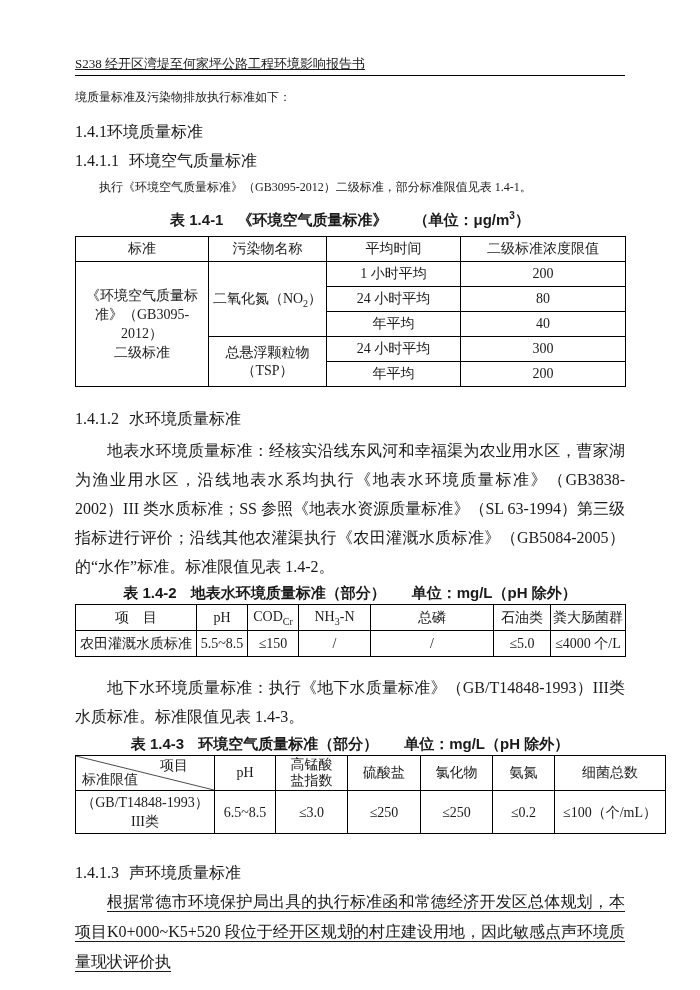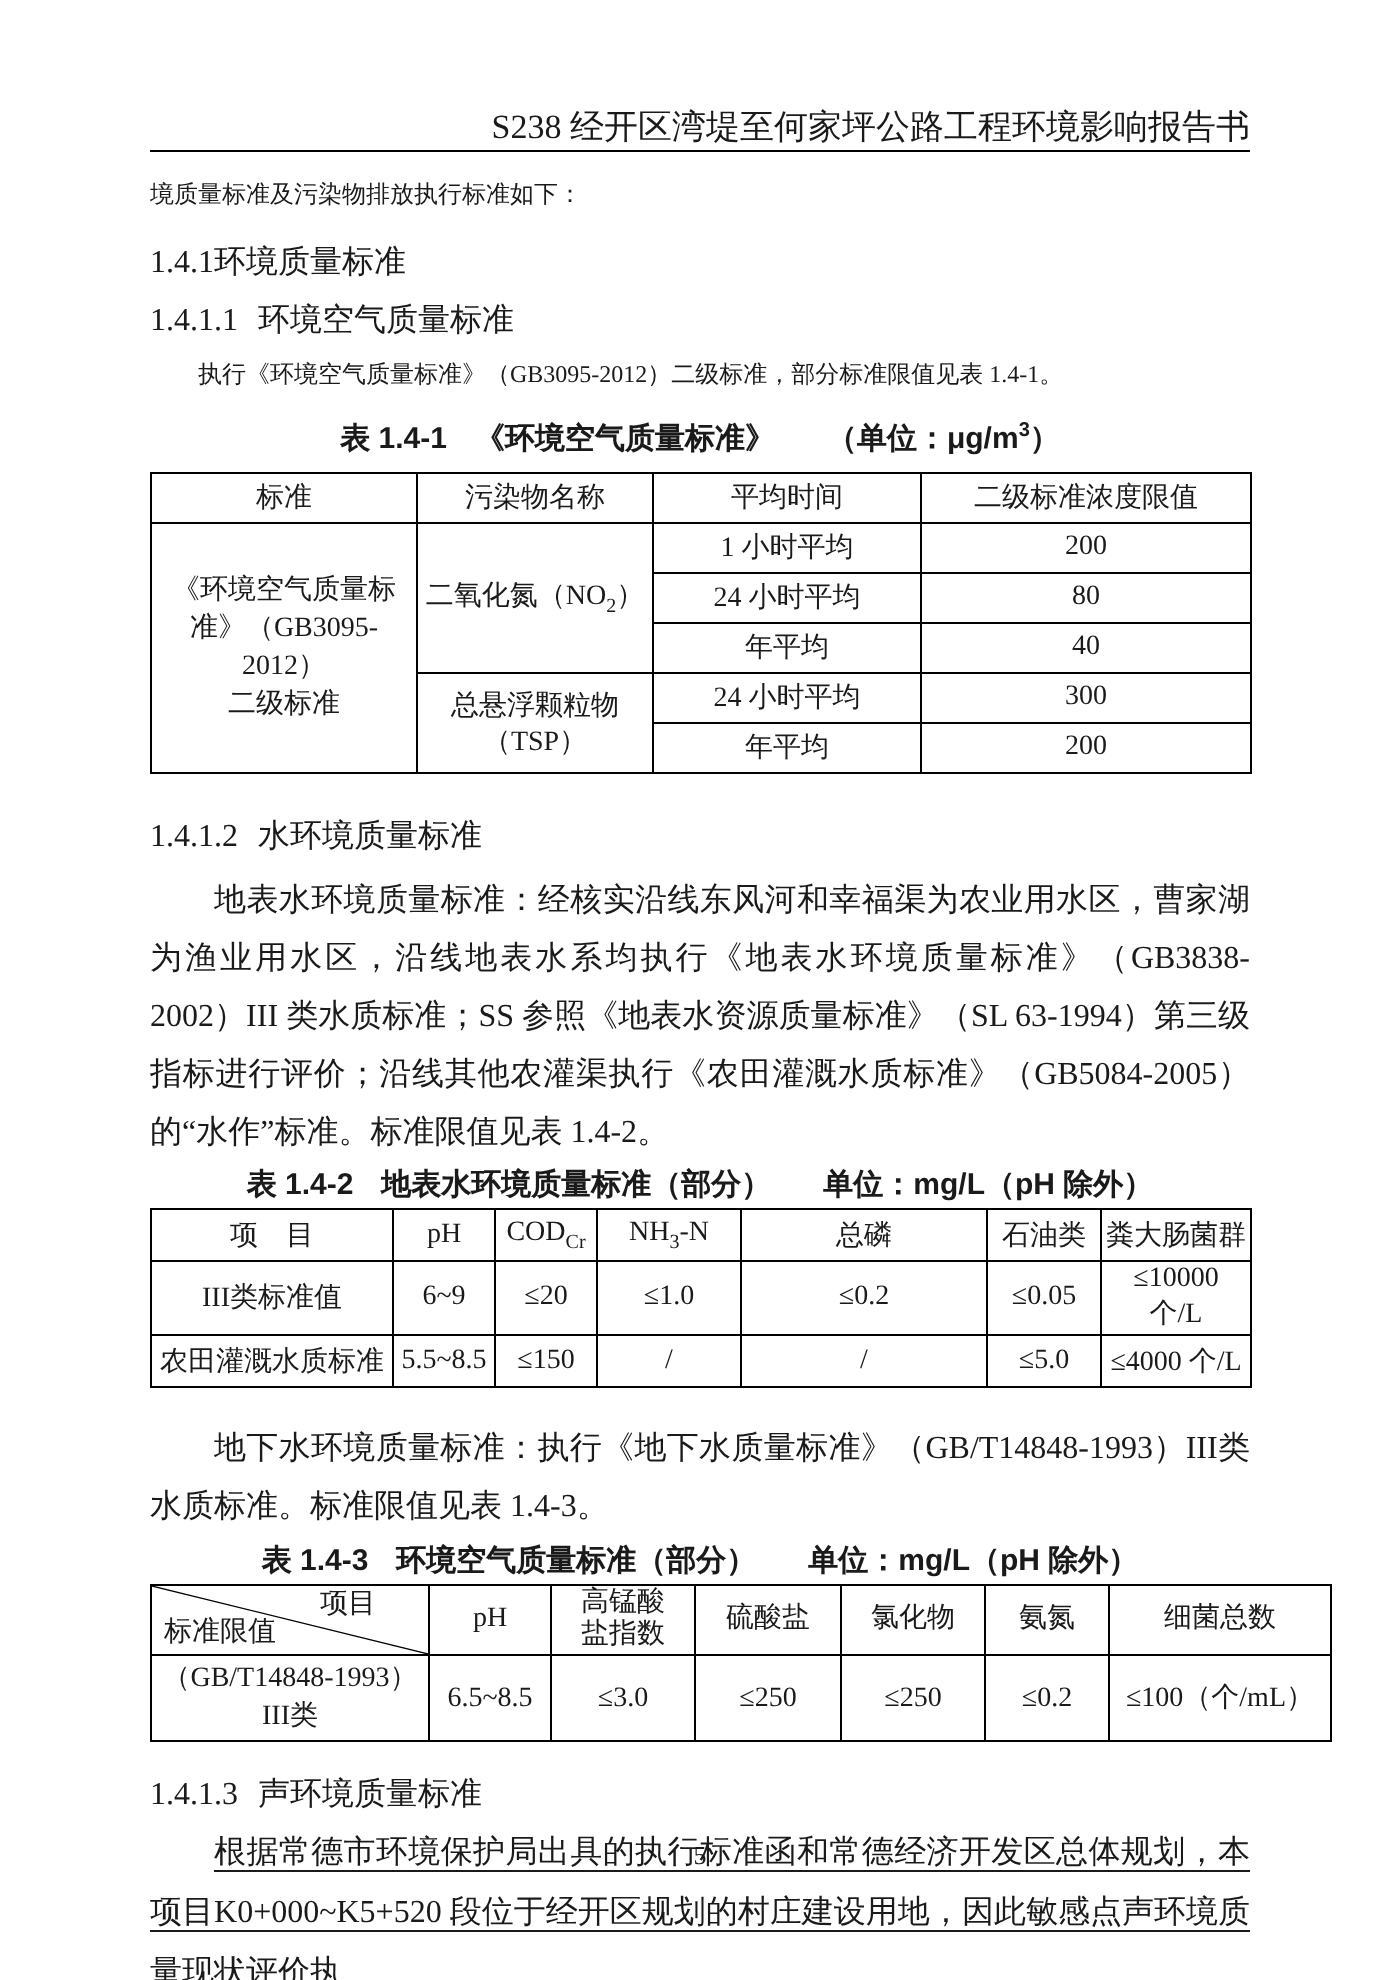--- a/index.html
+++ b/index.html
@@ -4,22 +4,22 @@
 <style>
   html,body { margin:0; padding:0; background:#e8e8e8; }
   .page {
     position:relative; width:700px; height:990px; margin:0 auto;
     background:#ffffff; overflow:hidden;
     font-family:"Liberation Serif","DejaVu Serif",serif;
     color:#1a1a1a;
   }
   .page-header {
     position:absolute; top:56px; left:75px; width:550px;
-    text-align:right; font-size:17px; line-height:16px;
-    border-bottom:1.5px solid #000; padding-bottom:3px;
+    font-size:13px; line-height:16px;
+    border-bottom:1.5px solid #000; padding-bottom:3px;text-decoration:underline;
   }
   .content { position:absolute; left:75px; top:0; width:550px; padding-top:86px; }
   p { margin:0; }
   .bodyline { font-size:12px; line-height:22px; }
   .intro { margin-bottom:13px; }
   .heading { font-size:16px; line-height:22px; }
   .hnum { }
   .hnum.sub { margin-right:10px; }
   #h141 { margin-bottom:7px; }
   #h1411 { margin-bottom:4px; }
@@ -47,21 +47,21 @@
   .diag-cell { position:relative; padding:0; }
   .diag-cell svg { position:absolute; left:0; top:0; width:100%; height:100%; }
   .diag-top { position:absolute; top:2px; right:26px; }
   .diag-bottom { position:absolute; bottom:2px; left:6px; }
   #h1412 { margin-top:21px; }
   .p-body { font-size:16px; text-indent:2em; text-align:justify; }
   .p-sw { line-height:29px; margin-top:6px; }
   .cap2 { margin-top:1px; }
   .p-gw { line-height:29px; margin-top:16px; }
   .cap3 { margin-top:2px; }
-  #h1413 { margin-top:16px; }
+  #h1413 { margin-top:28px; }
   .p-noise {
     line-height:30px; margin-top:3px;
     text-decoration:underline; text-underline-offset:4px;
     text-decoration-thickness:1px;
   }
   .page-number {
     position:absolute; top:920px; left:0; width:100%;
     text-align:center; font-size:13px;
   }
 </style>
@@ -150,29 +150,20 @@
           <tr>
         <td>项　目</td>
         <td>pH</td>
         <td><span>COD</span><sub>Cr</sub></td>
         <td><span>NH</span><sub>3</sub><span>-N</span></td>
         <td>总磷</td>
         <td>石油类</td>
         <td>粪大肠菌群</td>
       </tr>
       <tr>
-        <td>III类标准值</td>
-        <td>6~9</td>
-        <td>≤20</td>
-        <td>≤1.0</td>
-        <td>≤0.2</td>
-        <td>≤0.05</td>
-        <td>≤10000 个/L</td>
-      </tr>
-      <tr>
         <td>农田灌溉水质标准</td>
         <td>5.5~8.5</td>
         <td>≤150</td>
         <td>/</td>
         <td>/</td>
         <td>≤5.0</td>
         <td>≤4000 个/L</td>
       </tr>
     </tbody>
       </table>

